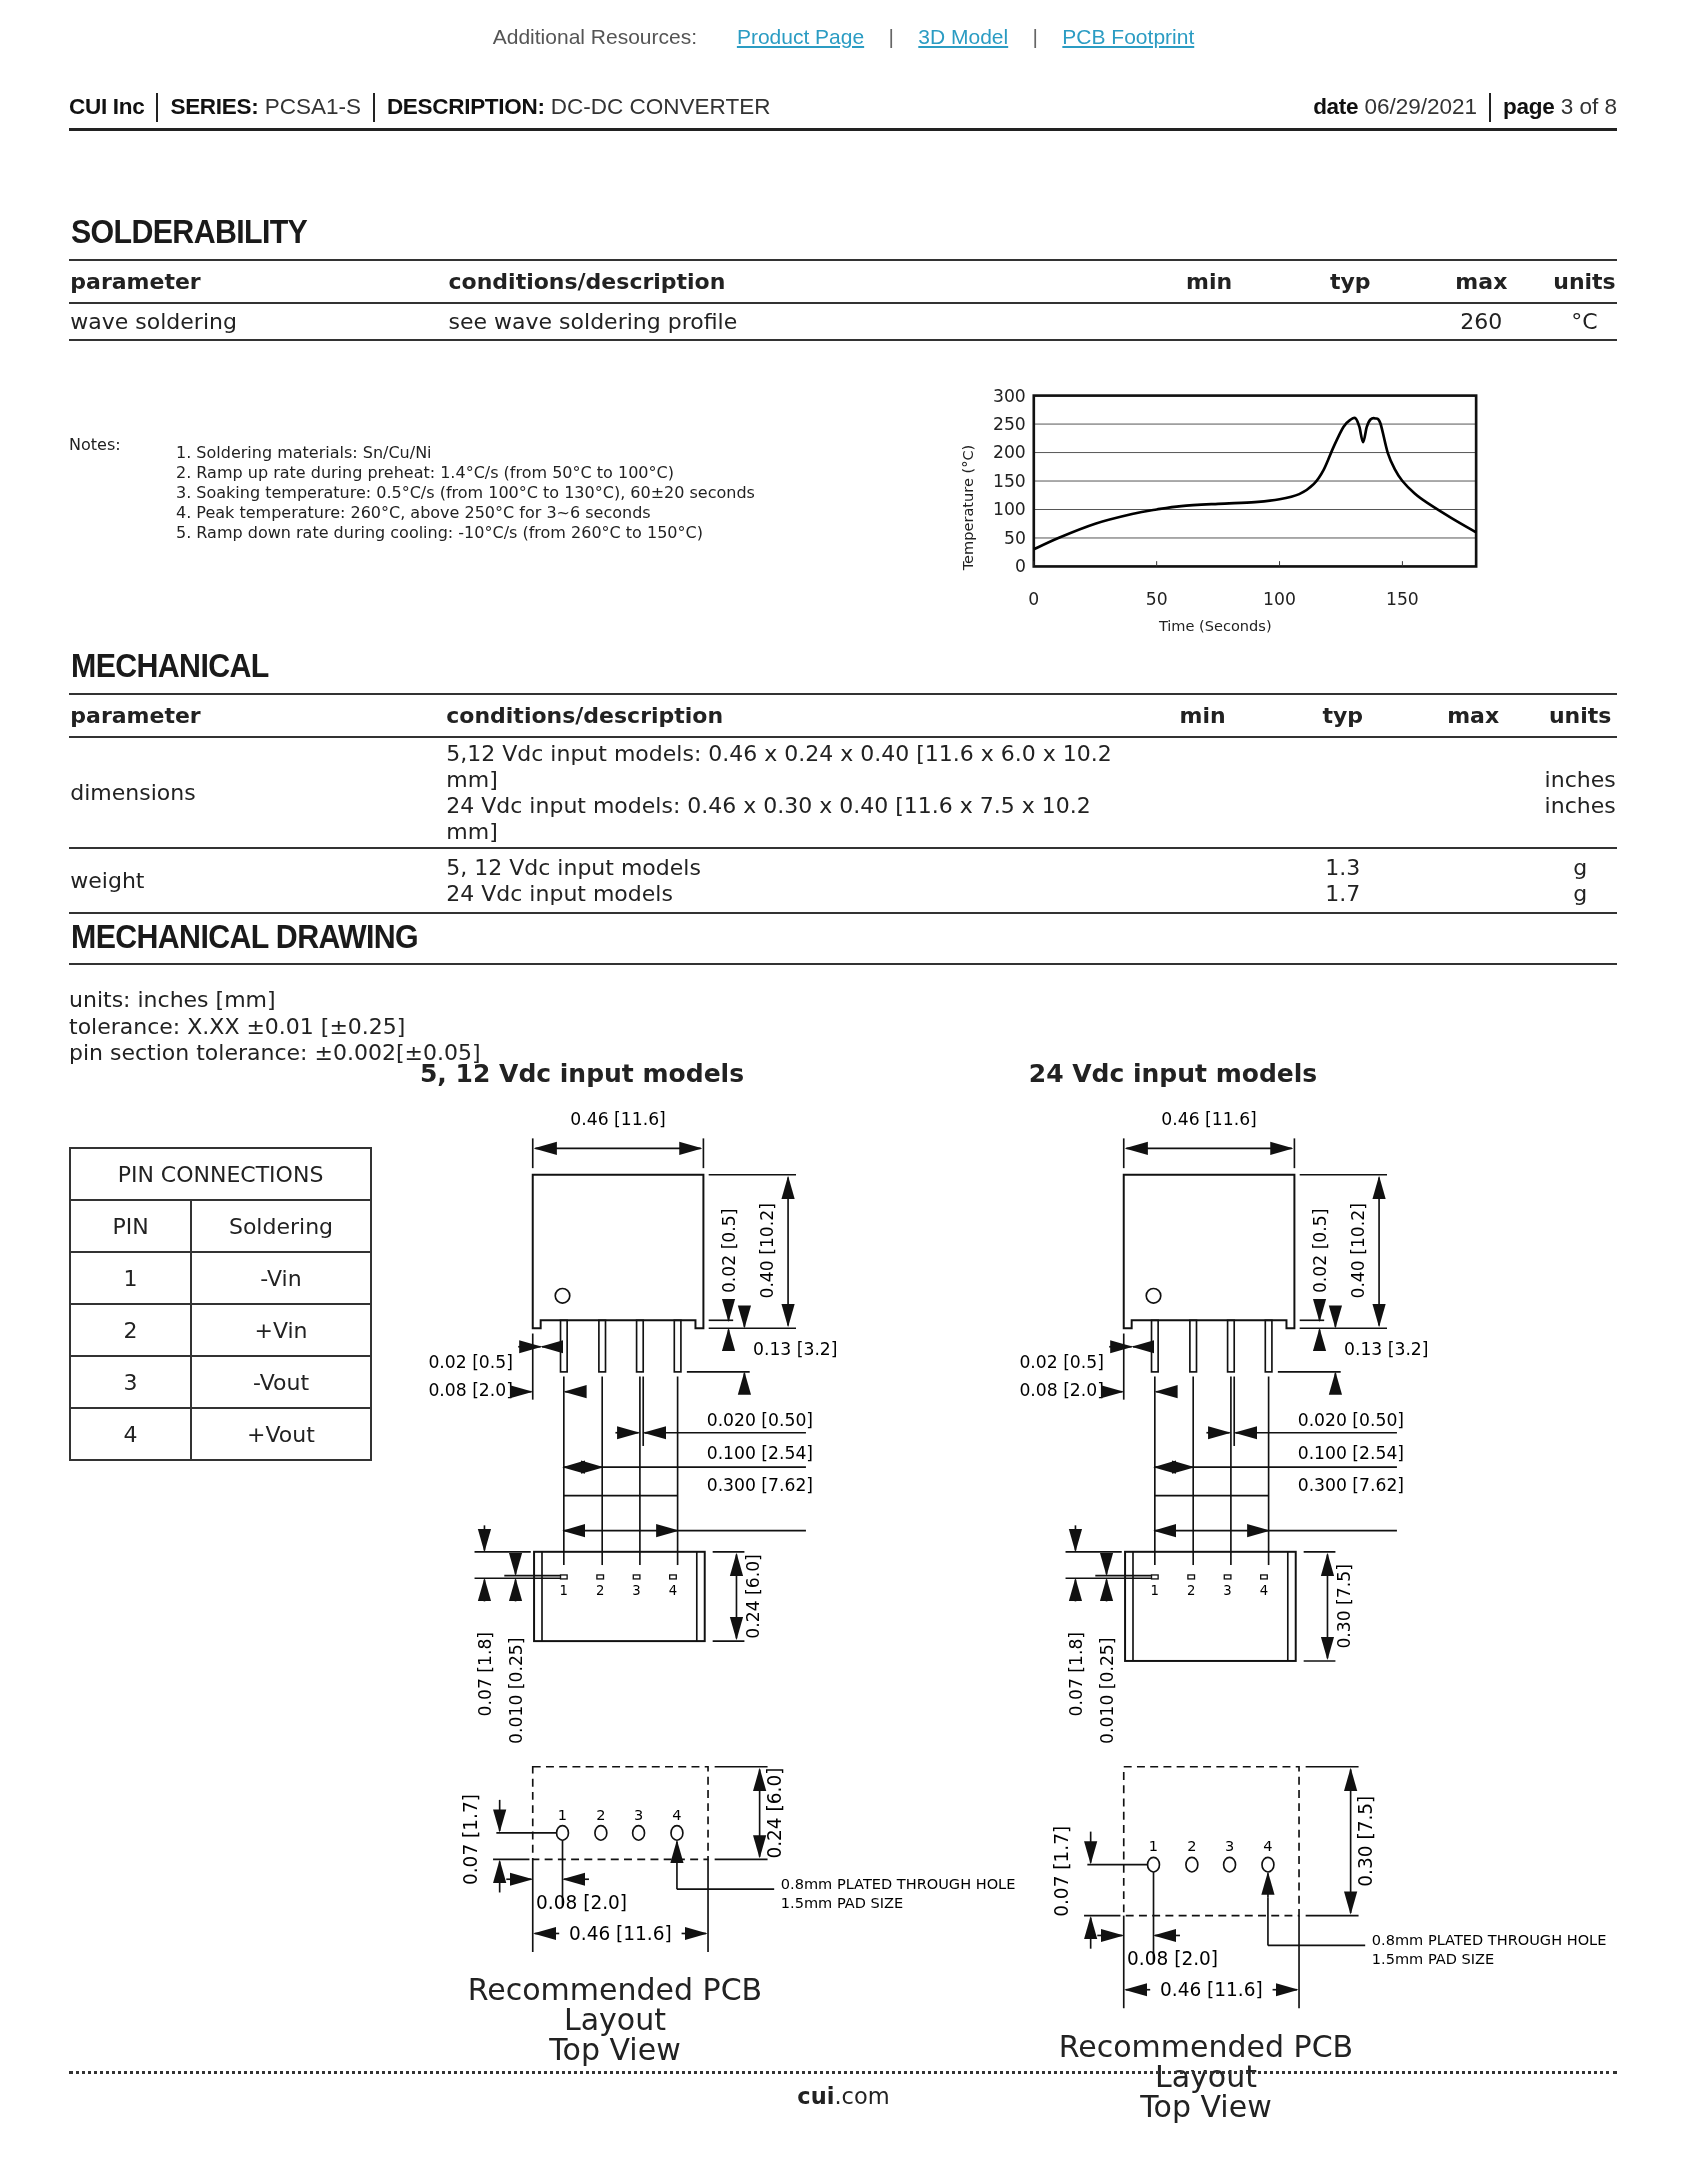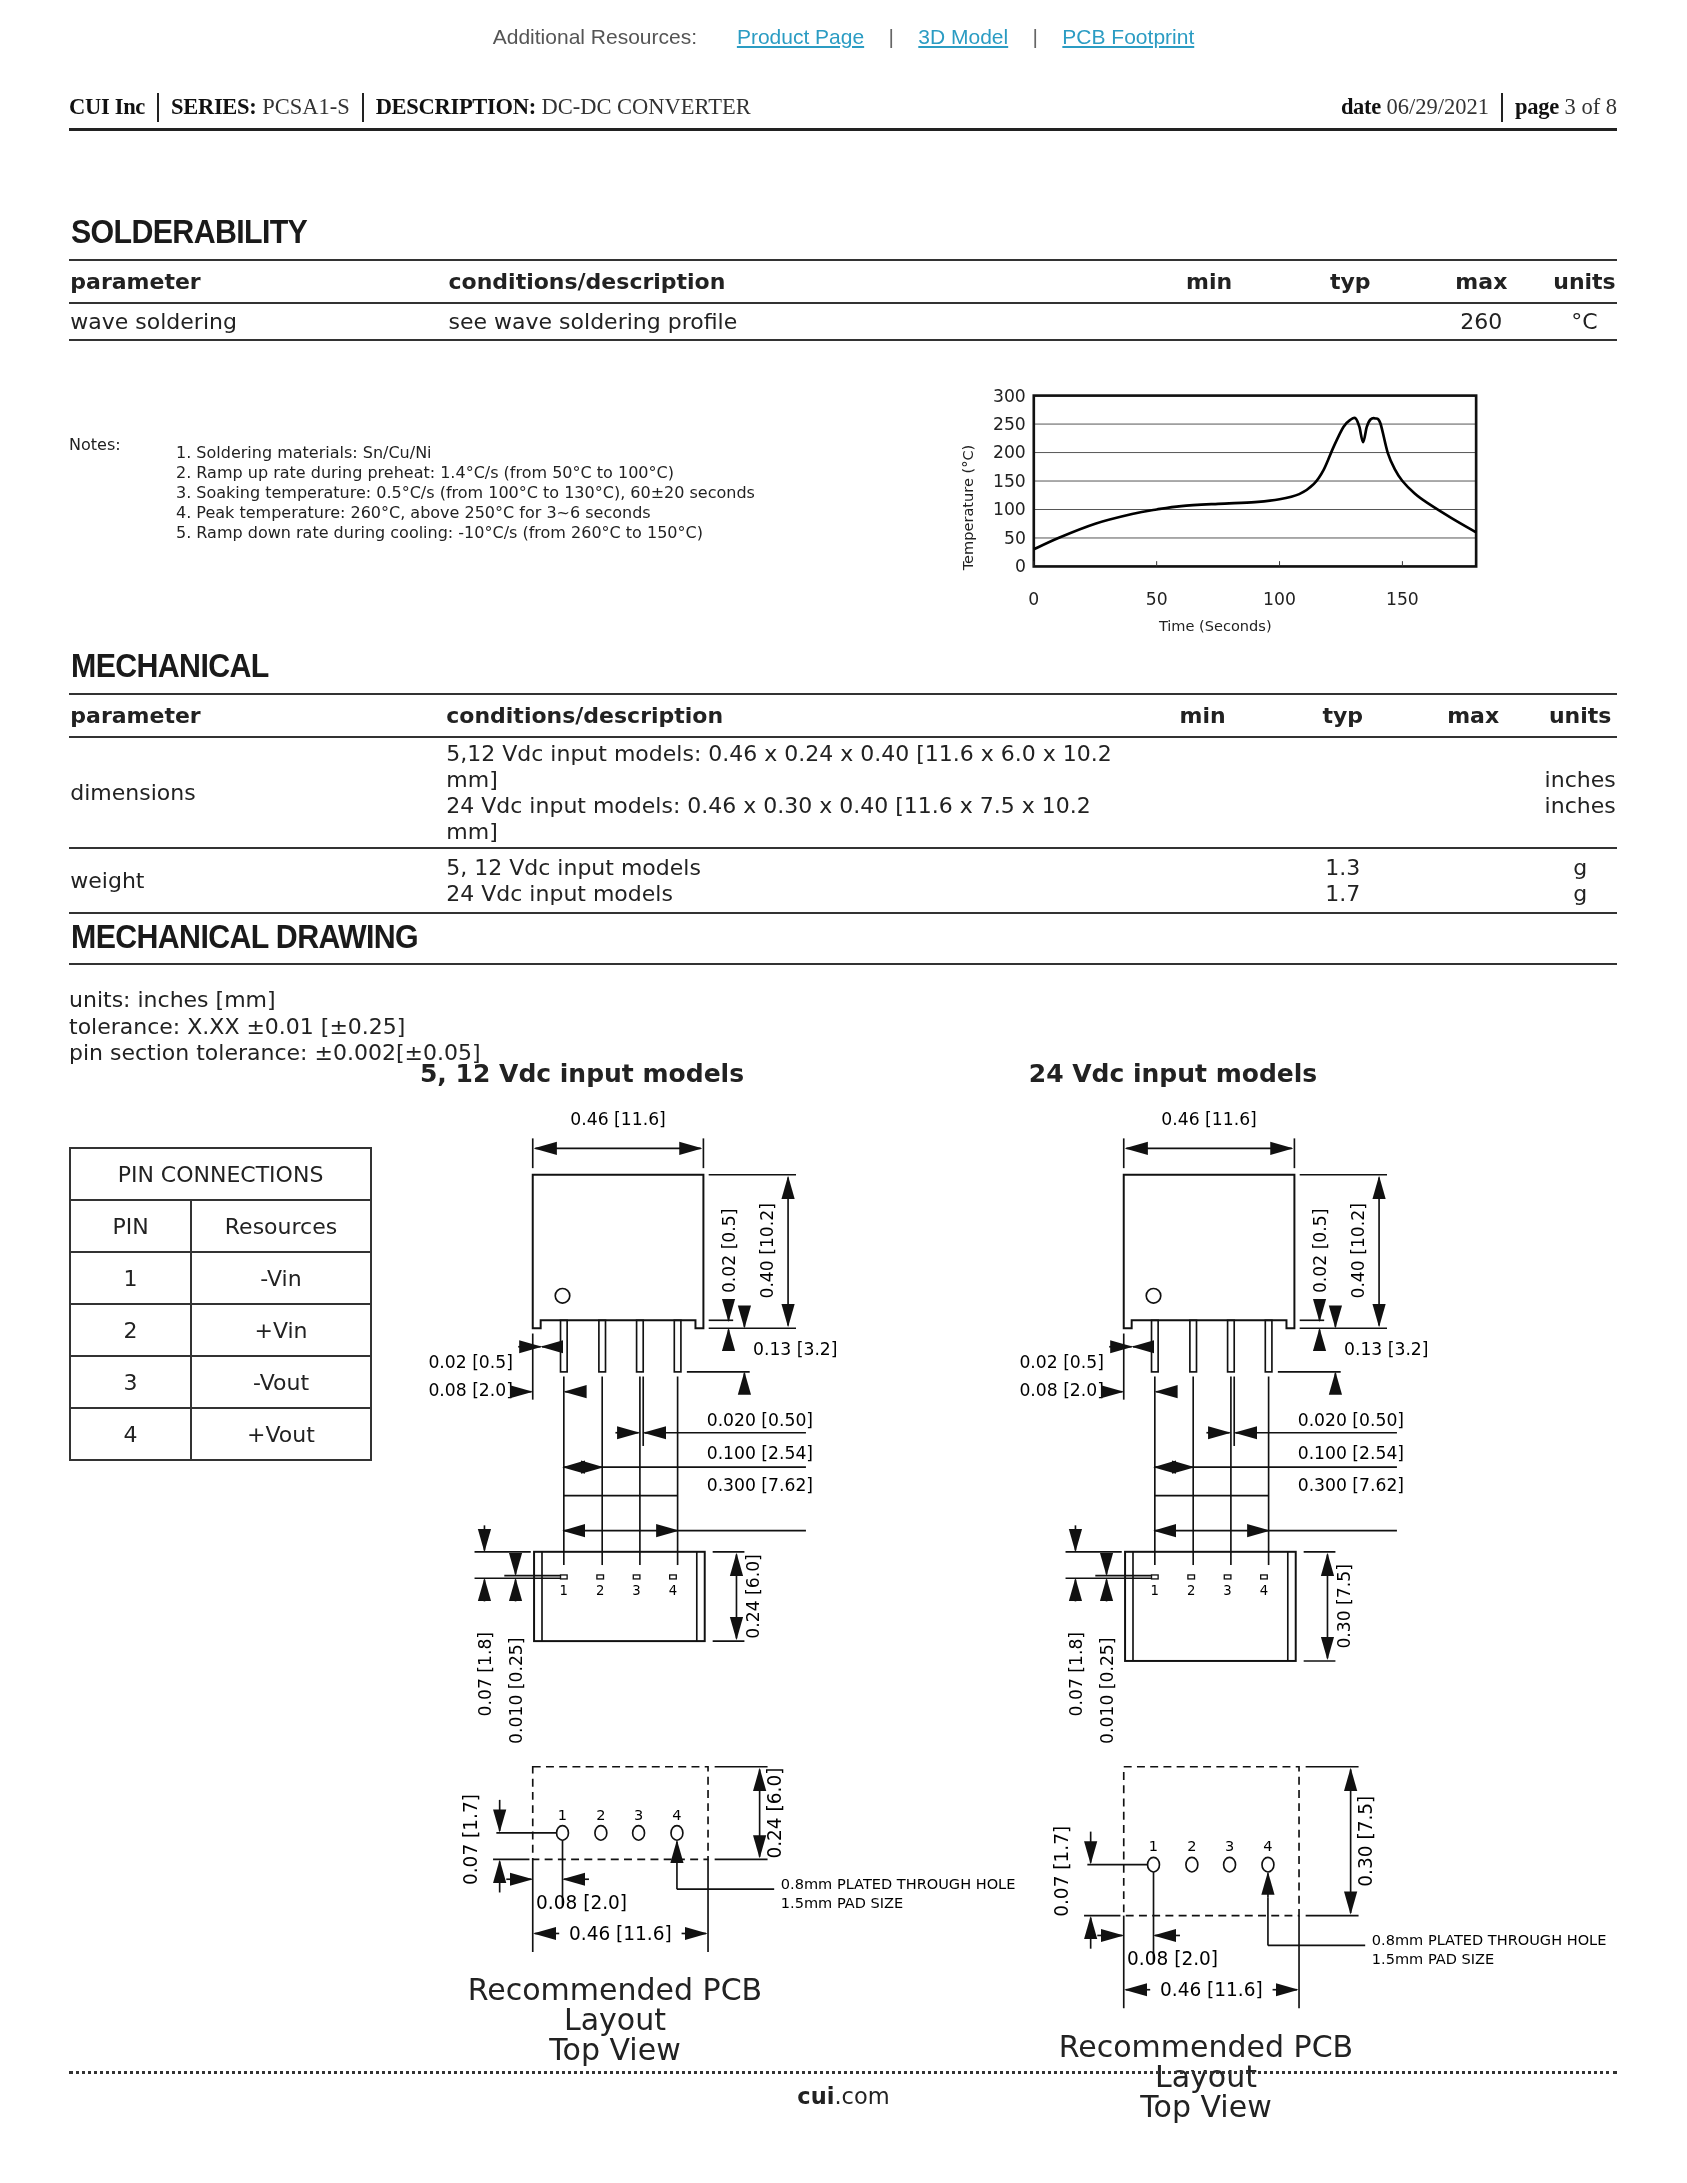--- a/index.html
+++ b/index.html
@@ -7,21 +7,21 @@
          font-family:"DejaVu Sans", sans-serif; color:#222; }
   .abs { position:absolute; }
   
   #resources { left:0; top:25px; width:1687px; text-align:center;
       font-family:"Liberation Sans", sans-serif; font-size:21px; color:#555; }
   #resources a { color:#2b9cc3; text-decoration:underline; }
   #resources .sep { color:#666; margin:0 18.5px; }
   #resources .lbl { margin-right:34px; }
   
   #header { left:69px; top:87px; width:1548px; height:40px;
-      font-family:Liberation Serif, serif; font-size:22.5px; color:#333;
+      font-family:Liberation Sans, sans-serif; font-size:22.5px; color:#333;
       display:flex; align-items:center; }
   #header b { color:#111; font-weight:bold; letter-spacing:-0.3px; }
   #header .vr { display:inline-block; width:2px; height:29px; background:#222; margin:0 12px; }
   #header .right { margin-left:auto; display:flex; align-items:center; }
   #header-rule { left:69px; top:128px; width:1548px; height:2.6px; background:#222; }
   
   .sec-title { font-family:"Liberation Sans", sans-serif; font-weight:bold; font-size:33px;
       color:#1a1a1a; letter-spacing:-0.7px; transform:scaleX(0.92); transform-origin:left; }
   
   table.spec { position:absolute; left:69px; width:1548px; border-collapse:collapse;
@@ -196,21 +196,21 @@
   <div>pin section tolerance: ±0.002[±0.05]</div>
 </div>
 
 <table class="pin-table">
   <tbody>
       <tr>
         <th colspan="2">PIN CONNECTIONS</th>
       </tr>
   <tr>
     <th class="pcol">PIN</th>
-    <th class="fcol">Resources</th>
+    <th class="fcol">Soldering</th>
   </tr>
   <tr>
         <td>1</td>
         <td>-Vin</td>
       </tr>
   <tr>
         <td>2</td>
         <td>+Vin</td>
       </tr>
   <tr>

